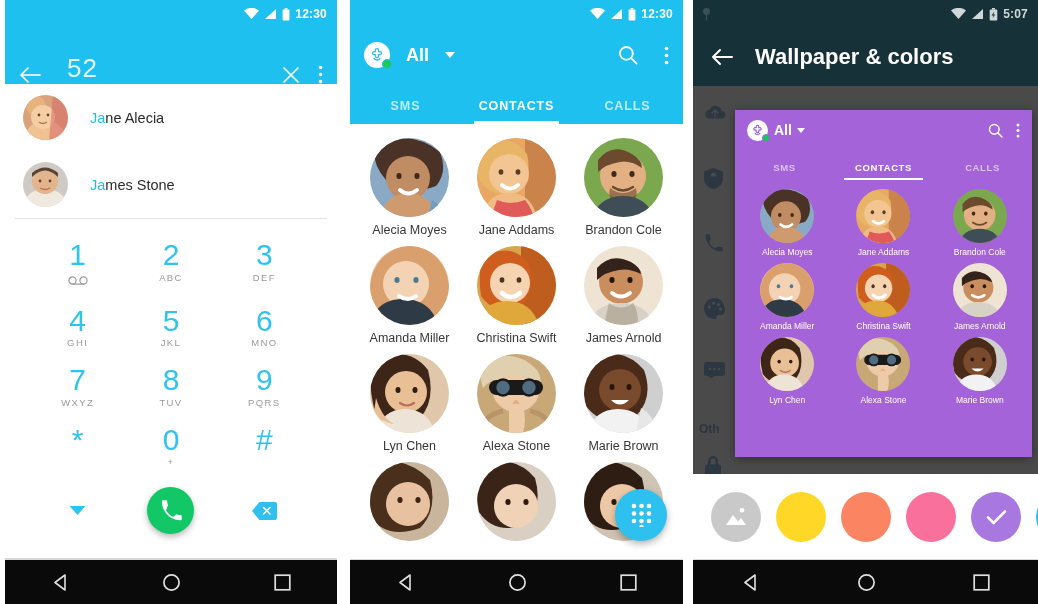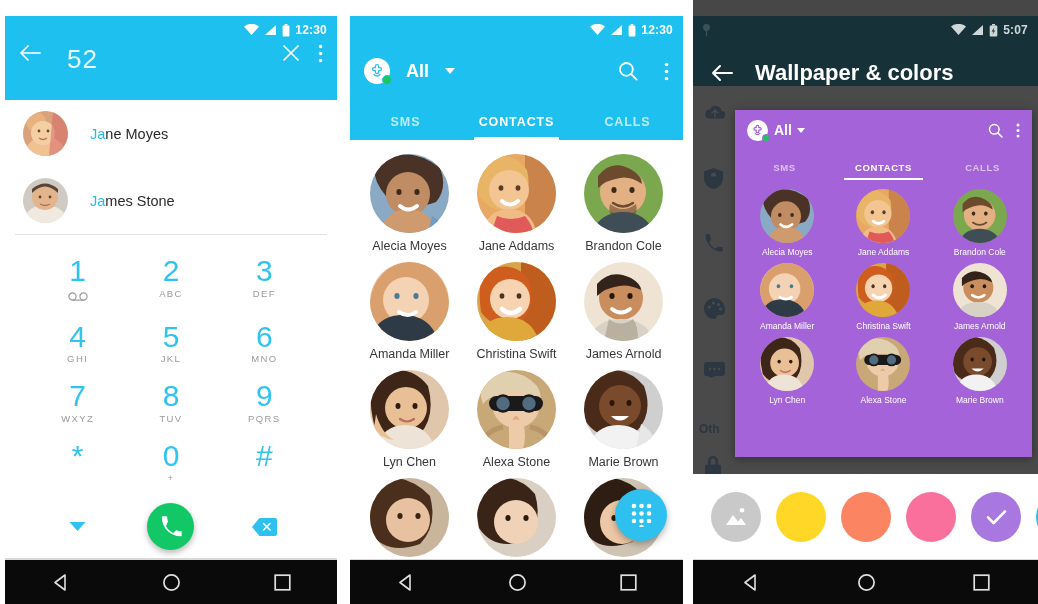--- a/index.html
+++ b/index.html
@@ -10,35 +10,34 @@
     overflow:hidden;
   }
   .stage { position:relative; width:1038px; height:604px; background:#fff; }
 
   
   .phone { position:absolute; top:0; overflow:hidden; background:#fff; }
   .statusbar {
     height:28px; display:flex; align-items:center; justify-content:flex-end;
     padding:0 10px 0 8px; gap:5px; color:#fff; font-size:11.5px; font-weight:bold;
     letter-spacing:.2px;
-    margin-top:16px;
   }
   .sb-left { margin-right:auto; display:flex; align-items:center; }
   .sb-time { font-size:12px; font-weight:bold; }
   .navbar {
     position:absolute; left:0; right:0; bottom:0; height:45px; background:#0a0a0a;
     display:flex; align-items:center; justify-content:space-around;
     border-top:1px solid #d8d8d8;
   }
   .navbar .nav-ic { opacity:.92; }
 
   
   #panel-dialer { left:5px; width:332px; height:604px; }
   .p1-top { background:#1ec0ef; }
-  .p1-toolbar { height:56px; display:flex; align-items:flex-start; padding:0 14px; gap:18px; }
+  .p1-toolbar { height:56px; display:flex; align-items:flex-end; padding:0 14px; gap:18px; }
   .p1-number { color:#eafaff; font-size:26px; font-weight:300; letter-spacing:1px; flex:1; padding-left:8px;}
   .contact-row { display:flex; align-items:center; height:67px; padding:0 0 0 18px; gap:22px; background:#fff;}
   .avatar-sm { width:45px; height:45px; border-radius:50%; overflow:hidden; flex:none; }
   .cname { font-size:14.5px; color:#2b2b2b; }
   .cname b { color:#20bdea; font-weight:normal; }
   .p1-divider { height:1px; background:#e3e3e3; margin:0 10px; }
   .keypad { padding:14px 26px 0 26px; }
   .krow { display:flex; }
   .key { flex:1; text-align:center; padding:6px 0 10px 0; }
   .kdig { font-size:30px; color:#2fc3ef; font-weight:300; line-height:1.05; }
@@ -161,21 +160,21 @@
           <rect width="45" height="45" fill="#d9a27a"></rect>
           <circle cx="13" cy="11" r="10" fill="#e8b27f"></circle>
           <path d="M0 45c3-13 12-20 22-20s19 7 23 20z" fill="#f0c292"></path>
           <circle cx="20" cy="22" r="12" fill="#f5cfa4"></circle>
           <path d="M30 0c8 5 15 14 15 24v21H26z" fill="#d76a6a" opacity=".55"></path>
           <circle cx="16" cy="20" r="1.4" fill="#6b4730"></circle>
             <circle cx="25" cy="20" r="1.4" fill="#6b4730"></circle>
           <path d="M16 27q4 3 8 0" stroke="#b9715a" stroke-width="1.3" fill="none"></path>
         </svg>
       </span>
-      <span class="cname"><b>Ja</b><span>ne Moyes</span></span>
+      <span class="cname"><b>Ja</b><span>ne Alecia</span></span>
     </div>
 
     <div class="contact-row">
       <span class="avatar-sm">
         <svg width="45" height="45" viewBox="0 0 45 45">
           <rect width="45" height="45" fill="#cfcac3"></rect>
           <path d="M0 45c2-12 10-18 22-18s21 6 23 18z" fill="#efe9e0"></path>
           <circle cx="22" cy="19" r="13" fill="#e3b58c"></circle>
           <path d="M9 15q13-13 26 0v-4q-13-11-26 0z" fill="#5a4435"></path>
           <circle cx="17" cy="19" r="1.4" fill="#5a4435"></circle>

